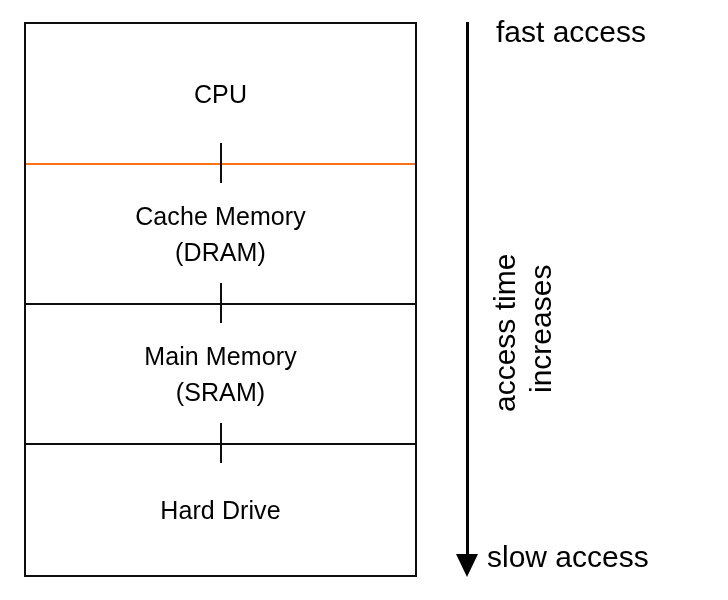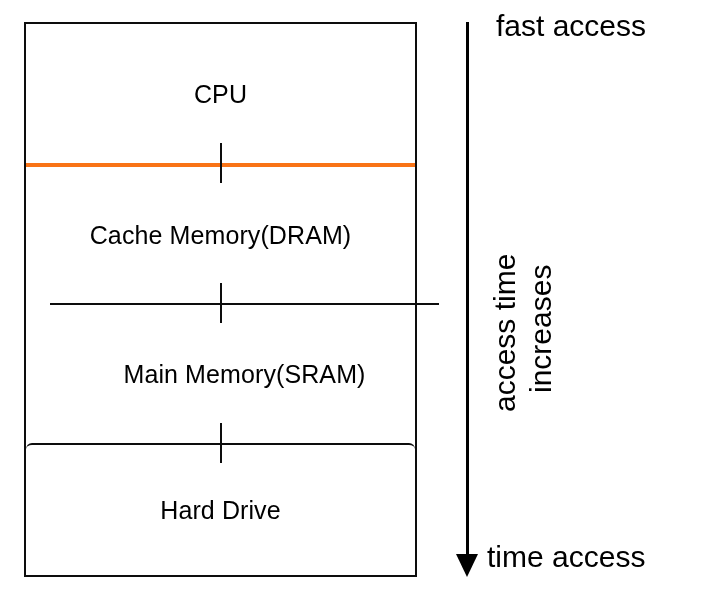--- a/index.html
+++ b/index.html
@@ -27,28 +27,28 @@
     border: 2px solid #0d0d0d;
     box-sizing: border-box;
   }
   .tier {
     position: absolute;
     left: 0;
     width: 100%;
     height: 140px;
     box-sizing: border-box;
     display: flex;
-    flex-direction: row;
+    flex-direction: column;
     align-items: center;
     justify-content: center;
   }
   .tier.t0 { top: 0px;   height: 139px; }
-  .tier.t1 { top: 139px; height: 140px; border-top: 4px solid #f97316; }
-  .tier.t2 { top: 279px; height: 140px; border-top: 2px solid #0d0d0d; margin-left: 24px; }
-  .tier.t3 { top: 419px; height: 132px; border-top: 2px solid #0d0d0d; border-radius: 6px; }
+  .tier.t1 { top: 139px; height: 140px; border-top: 2px solid #f97316; }
+  .tier.t2 { top: 279px; height: 140px; border-top: 2px solid #0d0d0d; }
+  .tier.t3 { top: 419px; height: 132px; border-top: 2px solid #0d0d0d; }
 
   .tier-line {
     display: block;
     font-size: 25px;
     line-height: 36px;
     letter-spacing: 0.1px;
     white-space: nowrap;
     text-align: center;
   }
 
@@ -81,21 +81,21 @@
     height: 0;
     border-left: 11px solid transparent;
     border-right: 11px solid transparent;
     border-top: 23px solid #000000;
   }
 
   
   #label-fast {
     position: absolute;
     left: 496px;
-    top: 7px;
+    top: 13px;
     font-size: 30px;
     line-height: 38px;
     white-space: nowrap;
   }
   #label-slow {
     position: absolute;
     left: 487px;
     top: 538px;
     font-size: 30px;
     line-height: 38px;
@@ -146,18 +146,18 @@
 
     <div class="tick k0"></div>
     <div class="tick k1"></div>
     <div class="tick k2"></div>
   </div>
 
   <div id="arrow-shaft"></div>
   <div id="arrow-head"></div>
 
   <div id="label-fast">fast access</div>
-  <div id="label-slow">time access</div>
+  <div id="label-slow">slow access</div>
 
   <div class="vert-label" id="label-access-time">access time</div>
   <div class="vert-label" id="label-increases">increases</div>
 
 </div>
 
 </body></html>

